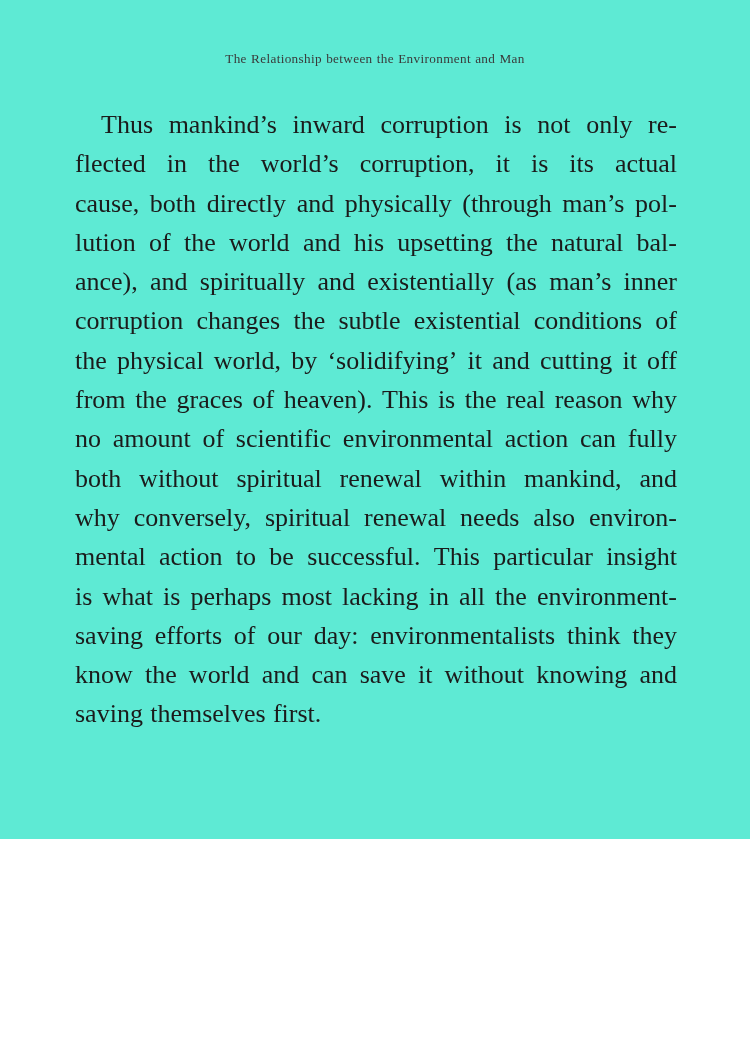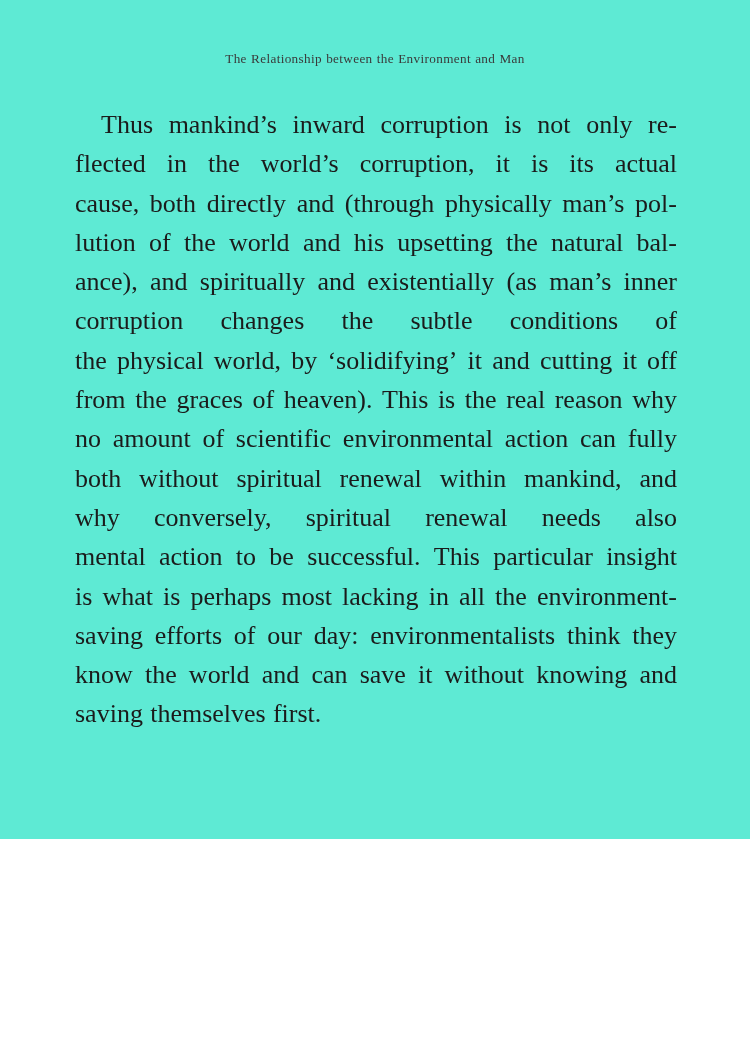--- a/index.html
+++ b/index.html
@@ -118,22 +118,22 @@
         <span class="w">it</span>
         <span class="w">is</span>
         <span class="w">its</span>
         <span class="w">actual</span>
       </div>
     <div class="body-line justified">
         <span class="w">cause,</span>
         <span class="w">both</span>
         <span class="w">directly</span>
         <span class="w">and</span>
+        <span class="w">physically</span>
         <span class="w">(through</span>
-        <span class="w">physically</span>
         <span class="w">man’s</span>
         <span class="w">pol-</span>
       </div>
     <div class="body-line justified">
         <span class="w">lution</span>
         <span class="w">of</span>
         <span class="w">the</span>
         <span class="w">world</span>
         <span class="w">and</span>
         <span class="w">his</span>
@@ -150,20 +150,21 @@
         <span class="w">existentially</span>
         <span class="w">(as</span>
         <span class="w">man’s</span>
         <span class="w">inner</span>
       </div>
     <div class="body-line justified">
         <span class="w">corruption</span>
         <span class="w">changes</span>
         <span class="w">the</span>
         <span class="w">subtle</span>
+        <span class="w">existential</span>
         <span class="w">conditions</span>
         <span class="w">of</span>
       </div>
     <div class="body-line justified">
         <span class="w">the</span>
         <span class="w">physical</span>
         <span class="w">world,</span>
         <span class="w">by</span>
         <span class="w">‘solidifying’</span>
         <span class="w">it</span>
@@ -204,20 +205,21 @@
         <span class="w">mankind,</span>
         <span class="w">and</span>
       </div>
     <div class="body-line justified">
         <span class="w">why</span>
         <span class="w">conversely,</span>
         <span class="w">spiritual</span>
         <span class="w">renewal</span>
         <span class="w">needs</span>
         <span class="w">also</span>
+        <span class="w">environ-</span>
       </div>
     <div class="body-line justified">
         <span class="w">mental</span>
         <span class="w">action</span>
         <span class="w">to</span>
         <span class="w">be</span>
         <span class="w">successful.</span>
         <span class="w">This</span>
         <span class="w">particular</span>
         <span class="w">insight</span>

